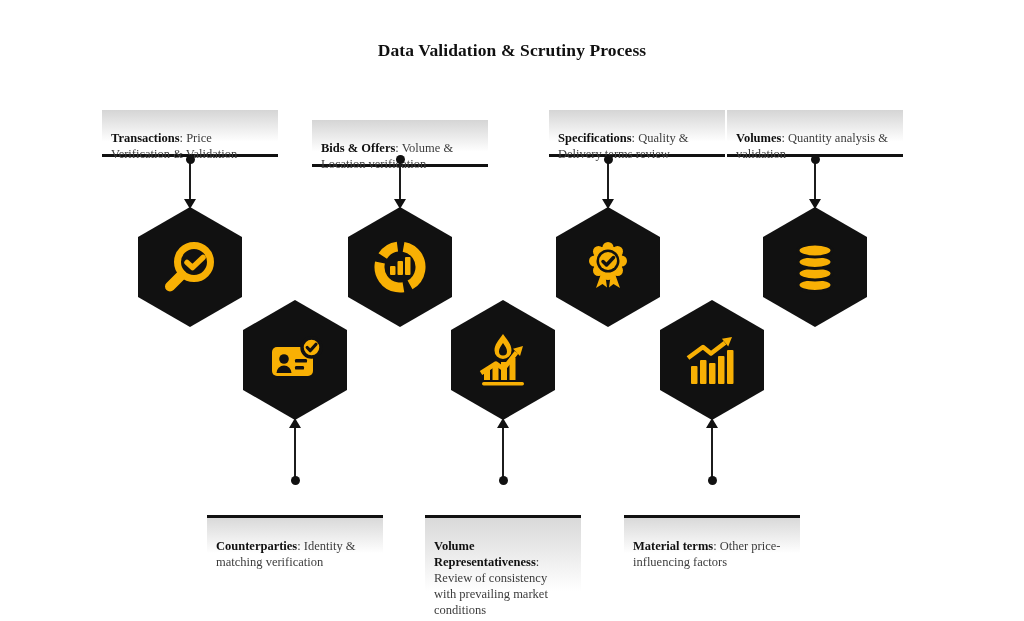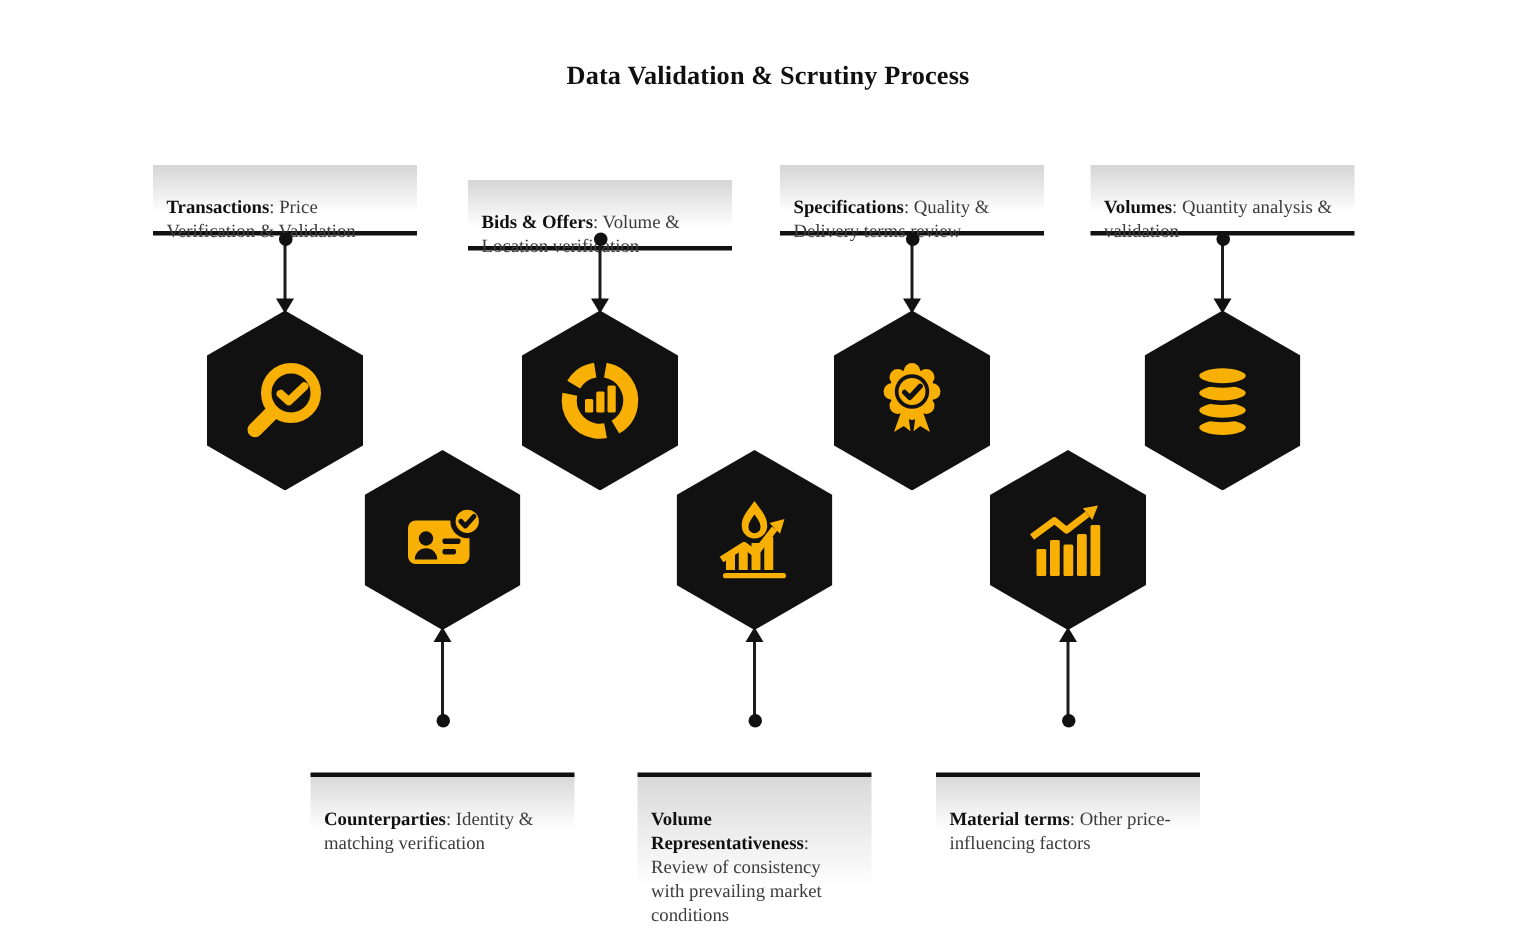--- a/index.html
+++ b/index.html
@@ -72,21 +72,21 @@
     <svg width="64" height="64" viewBox="0 0 64 64">
       <circle cx="32" cy="32" r="20.5" fill="none" stroke="var(--accent)" stroke-width="10" stroke-dasharray="50 7 40 7 17.8 7" transform="rotate(-80 32 32)"></circle>
       <g fill="var(--accent)">
         <rect x="22" y="31" width="5.5" height="9" rx="1"></rect>
         <rect x="29.5" y="26" width="5.5" height="14" rx="1"></rect>
         <rect x="37" y="22" width="5.5" height="18" rx="1"></rect>
       </g>
     </svg>
   </div>
 
-  <div class="label-box edge-bottom" style="left:520px;top:110px;">
+  <div class="label-box edge-bottom" style="left:549px;top:110px;">
     <b>Specifications</b><span>: Quality &amp; Delivery terms review</span>
   </div>
   <div class="connector down" style="left:607px;top:157px;height:50px;">
     <span class="dot"></span>
     <span class="arrow"></span>
   </div>
   <div class="hexagon" style="left:556px;top:207px;">
     <svg width="64" height="64" viewBox="0 0 64 64">
       <g fill="var(--accent)">
         <path d="M26 36 L20 53 L26.5 49 L31 52.5 L29 38 Z"></path>

